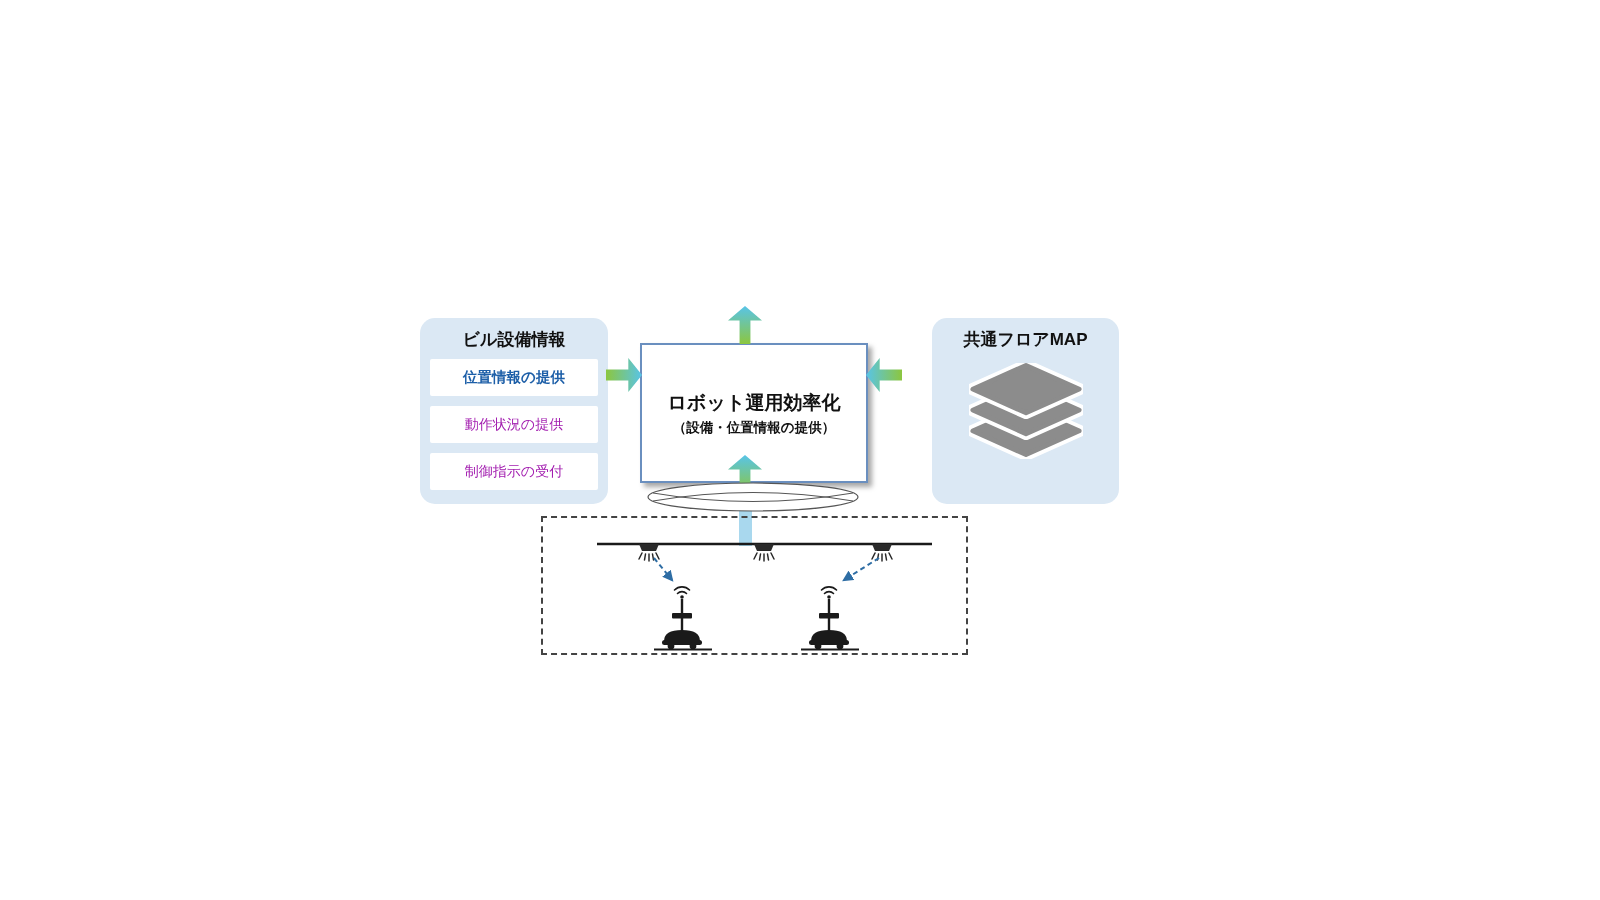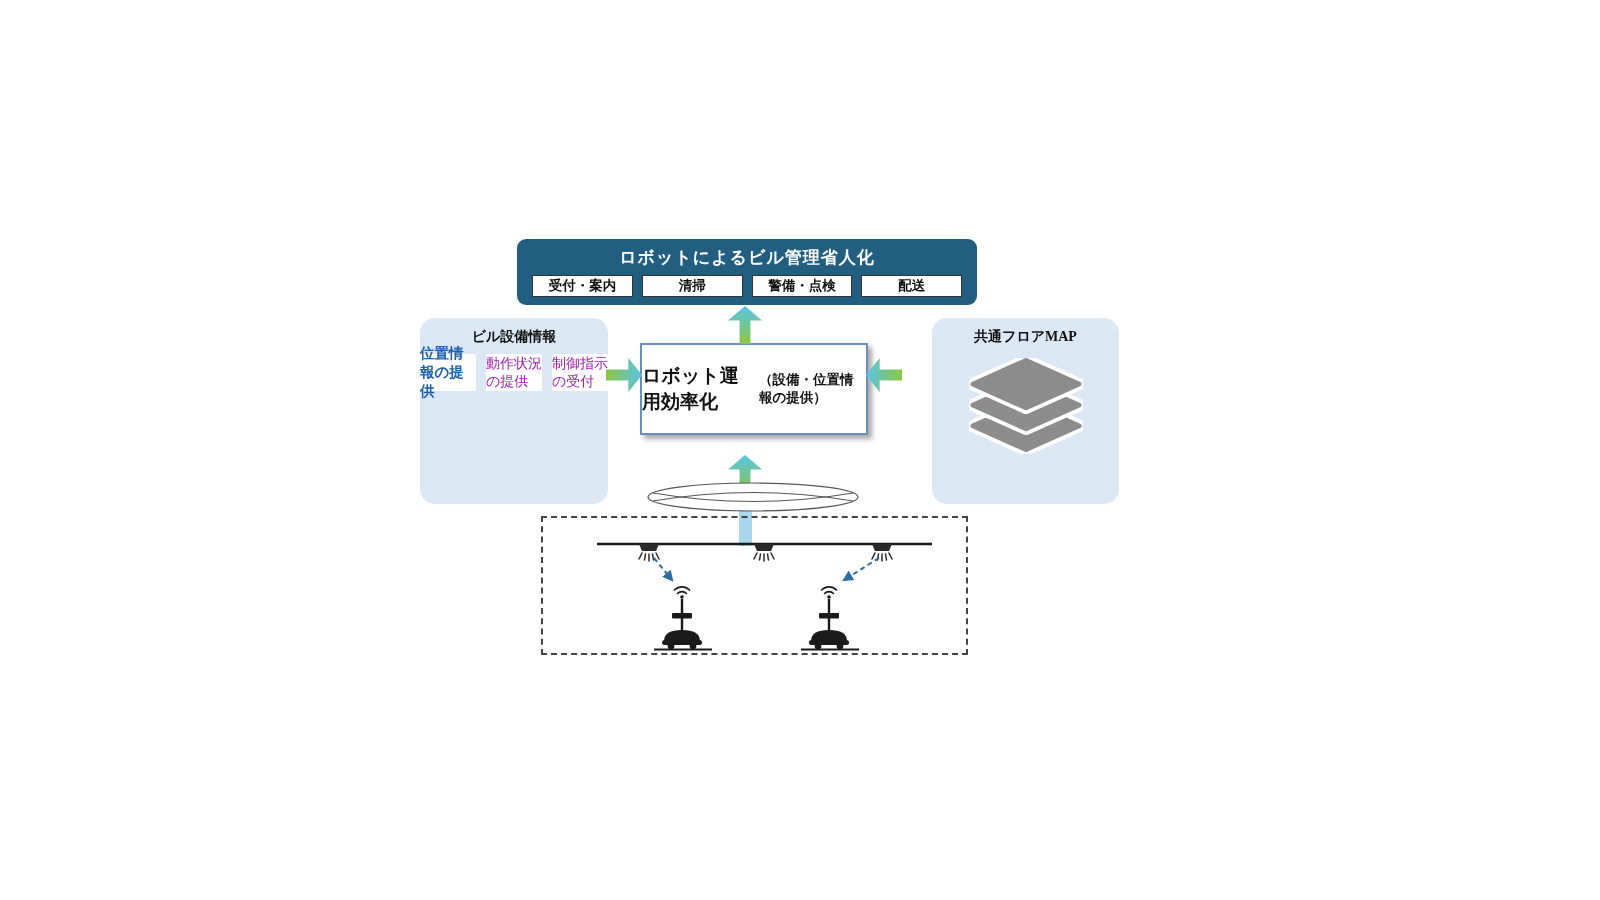--- a/index.html
+++ b/index.html
@@ -14,33 +14,33 @@
                   padding-top:7px; letter-spacing:1px; }
   .banner-items { display:flex; gap:9px; margin:6px 15px 0 15px; }
   .banner-chip { flex:1; background:#fff; border:1px solid #333; height:22px;
                  display:flex; align-items:center; justify-content:center;
                  font-size:13.5px; font-weight:600; color:#111; white-space:nowrap; }
 
   
   .panel { position:absolute; width:188px; height:186px; background:#dbe8f4; border-radius:15px; }
   .panel.left-p  { left:420px; top:318px; }
   .panel.right-p { left:903px; top:318px; width:187px;margin-left:29px; }
-  .panel-title { text-align:center; font-weight:bold; font-size:14px; color:#111; padding-top:10px;font-family:Liberation Serif, serif; }
-  .panel-items { margin-top:8px; display:flex; flex-direction:row; gap:10px; align-items:center; }
+  .panel-title { text-align:center; font-weight:bold; font-size:17px; color:#111; padding-top:10px; }
+  .panel-items { margin-top:8px; display:flex; flex-direction:column; gap:10px; align-items:center; }
   .panel-item { width:168px; height:37px; background:#fff; border-radius:2px;
                 display:flex; align-items:center; justify-content:center;
                 font-size:14px; color:#a21caf; }
   .panel-item.hl { color:#1d5fa8; font-weight:bold; font-size:14.5px; }
   .layers-wrap { display:flex; justify-content:center; margin-top:12px; }
 
   
-  .center-box { position:absolute; left:640px; top:343px; width:228px; height:92px;
+  .center-box { position:absolute; left:640px; top:343px; width:228px; height:140px;
                 background:#fff; border:2px solid #6a8fbf;
                 box-shadow:4px 4px 5px rgba(0,0,0,0.35);
-                display:flex; flex-direction:row; align-items:center; justify-content:center; gap:3px; }
+                display:flex; flex-direction:column; align-items:center; justify-content:center; gap:3px; }
   .center-title { font-size:19px; font-weight:bold; }
   .center-sub   { font-size:13.5px; font-weight:bold; }
 
   
   .arrow { position:absolute; }
   .arrow.up { width:34px; height:38px;
     clip-path:polygon(50% 0,100% 38%,66% 38%,66% 100%,34% 100%,34% 38%,0 38%);
     background:linear-gradient(to top,#8cc63f,#58c4e8); }
   .arrow#arrow-top    { left:728px; top:306px; }
   .arrow#arrow-bottom { left:728px; top:455px; }
@@ -59,29 +59,20 @@
   
   .dashed-box { position:absolute; left:541px; top:516px; width:427px; height:139px;
                 border:2px dashed #444; }
   .floor-svg { display:block; }
 </style>
 </head>
 <body>
 
 <div class="canvas">
 
-  <div class="banner">
-    <div class="banner-title">ロボットによるビル管理省人化</div>
-    <div class="banner-items">
-      <div class="banner-chip">受付・案内</div>
-      <div class="banner-chip">清掃</div>
-      <div class="banner-chip">警備・点検</div>
-      <div class="banner-chip">配送</div>
-    </div>
-  </div>
 
   <div class="panel left-p">
     <div class="panel-title">ビル設備情報</div>
     <div class="panel-items">
       <div class="panel-item hl">位置情報の提供</div>
       <div class="panel-item">動作状況の提供</div>
       <div class="panel-item">制御指示の受付</div>
     </div>
   </div>
 

